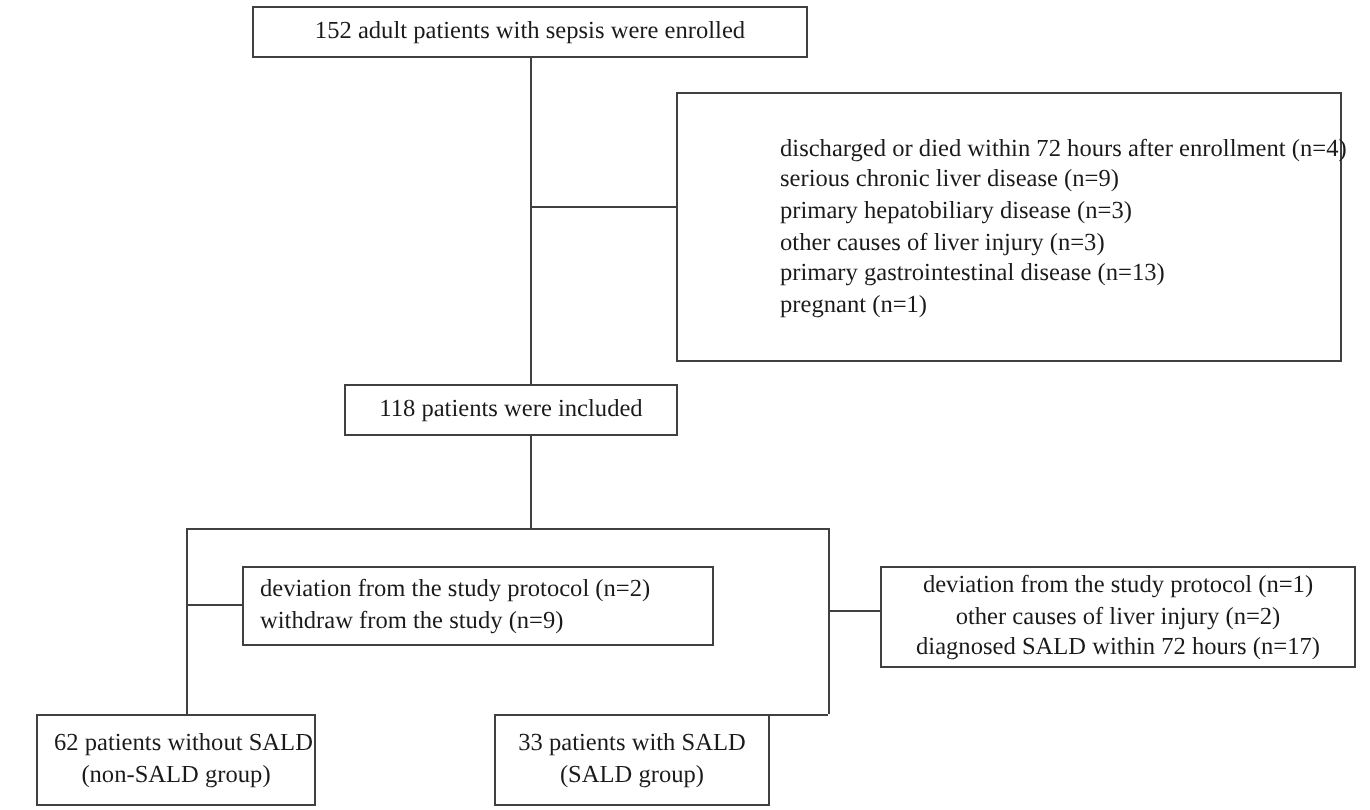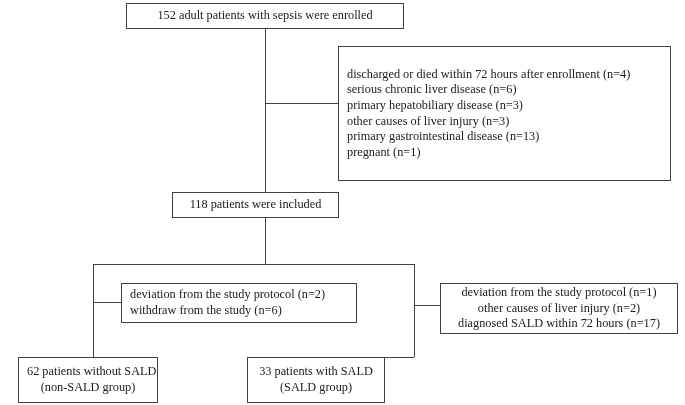--- a/index.html
+++ b/index.html
@@ -45,21 +45,21 @@
     border-left: 1.4px solid #404040;
   }
   .hline {
     position: absolute;
     height: 0;
     border-top: 1.4px solid #404040;
   }
 
   
   #box-enrolled    { left: 126px; top: 3px;   width: 278px; height: 26px; }
-  #box-excluded    { left: 338px; top: 46px;  width: 333px; height: 135px; }
+  #box-excluded    { left: 338px; top: 46px;  width: 333px; height: 135px; padding-left: 43px; }
   #box-included    { left: 172px; top: 192px; width: 167px; height: 26px; }
   #box-left-excl   { left: 121px; top: 283px; width: 236px; height: 40px; }
   #box-right-excl  { left: 440px; top: 283px; width: 238px; height: 51px; align-items: center; }
   #box-nonsald     { left: 18px;   top: 357px; width: 140px; height: 46px; }
   #box-sald        { left: 247px; top: 357px; width: 138px; height: 46px; }
 
   
   #conn-top-vert      { left: 265px; top: 29px;  height: 163px; }
   #conn-excl-stub     { left: 265px; top: 103px; width: 73px; }
   #conn-split-vert    { left: 265px; top: 218px; height: 46px; }
@@ -84,34 +84,34 @@
   <div class="vline" id="conn-right-vert"></div>
   <div class="hline" id="conn-right-stub"></div>
   <div class="hline" id="conn-sald-bar"></div>
 
   <div class="box center" id="box-enrolled">
     <div class="line">152  adult patients with sepsis were enrolled</div>
   </div>
 
   <div class="box left" id="box-excluded">
     <div class="line">discharged or died within 72 hours after enrollment (n=4)</div>
-    <div class="line">serious chronic liver disease (n=6)</div>
+    <div class="line">serious chronic liver disease (n=9)</div>
     <div class="line">primary hepatobiliary disease (n=3)</div>
     <div class="line">other causes of liver injury (n=3)</div>
     <div class="line">primary gastrointestinal disease (n=13)</div>
     <div class="line">pregnant (n=1)</div>
   </div>
 
   <div class="box center" id="box-included">
     <div class="line">118 patients were included</div>
   </div>
 
   <div class="box left" id="box-left-excl">
     <div class="line">deviation from the study protocol (n=2)</div>
-    <div class="line">withdraw from the study (n=6)</div>
+    <div class="line">withdraw from the study (n=9)</div>
   </div>
 
   <div class="box left" id="box-right-excl">
     <div class="line">deviation from the study protocol (n=1)</div>
     <div class="line">other causes of liver injury (n=2)</div>
     <div class="line">diagnosed SALD within 72 hours (n=17)</div>
   </div>
 
   <div class="box center" id="box-nonsald">
     <div class="line">62 patients without SALD</div>

